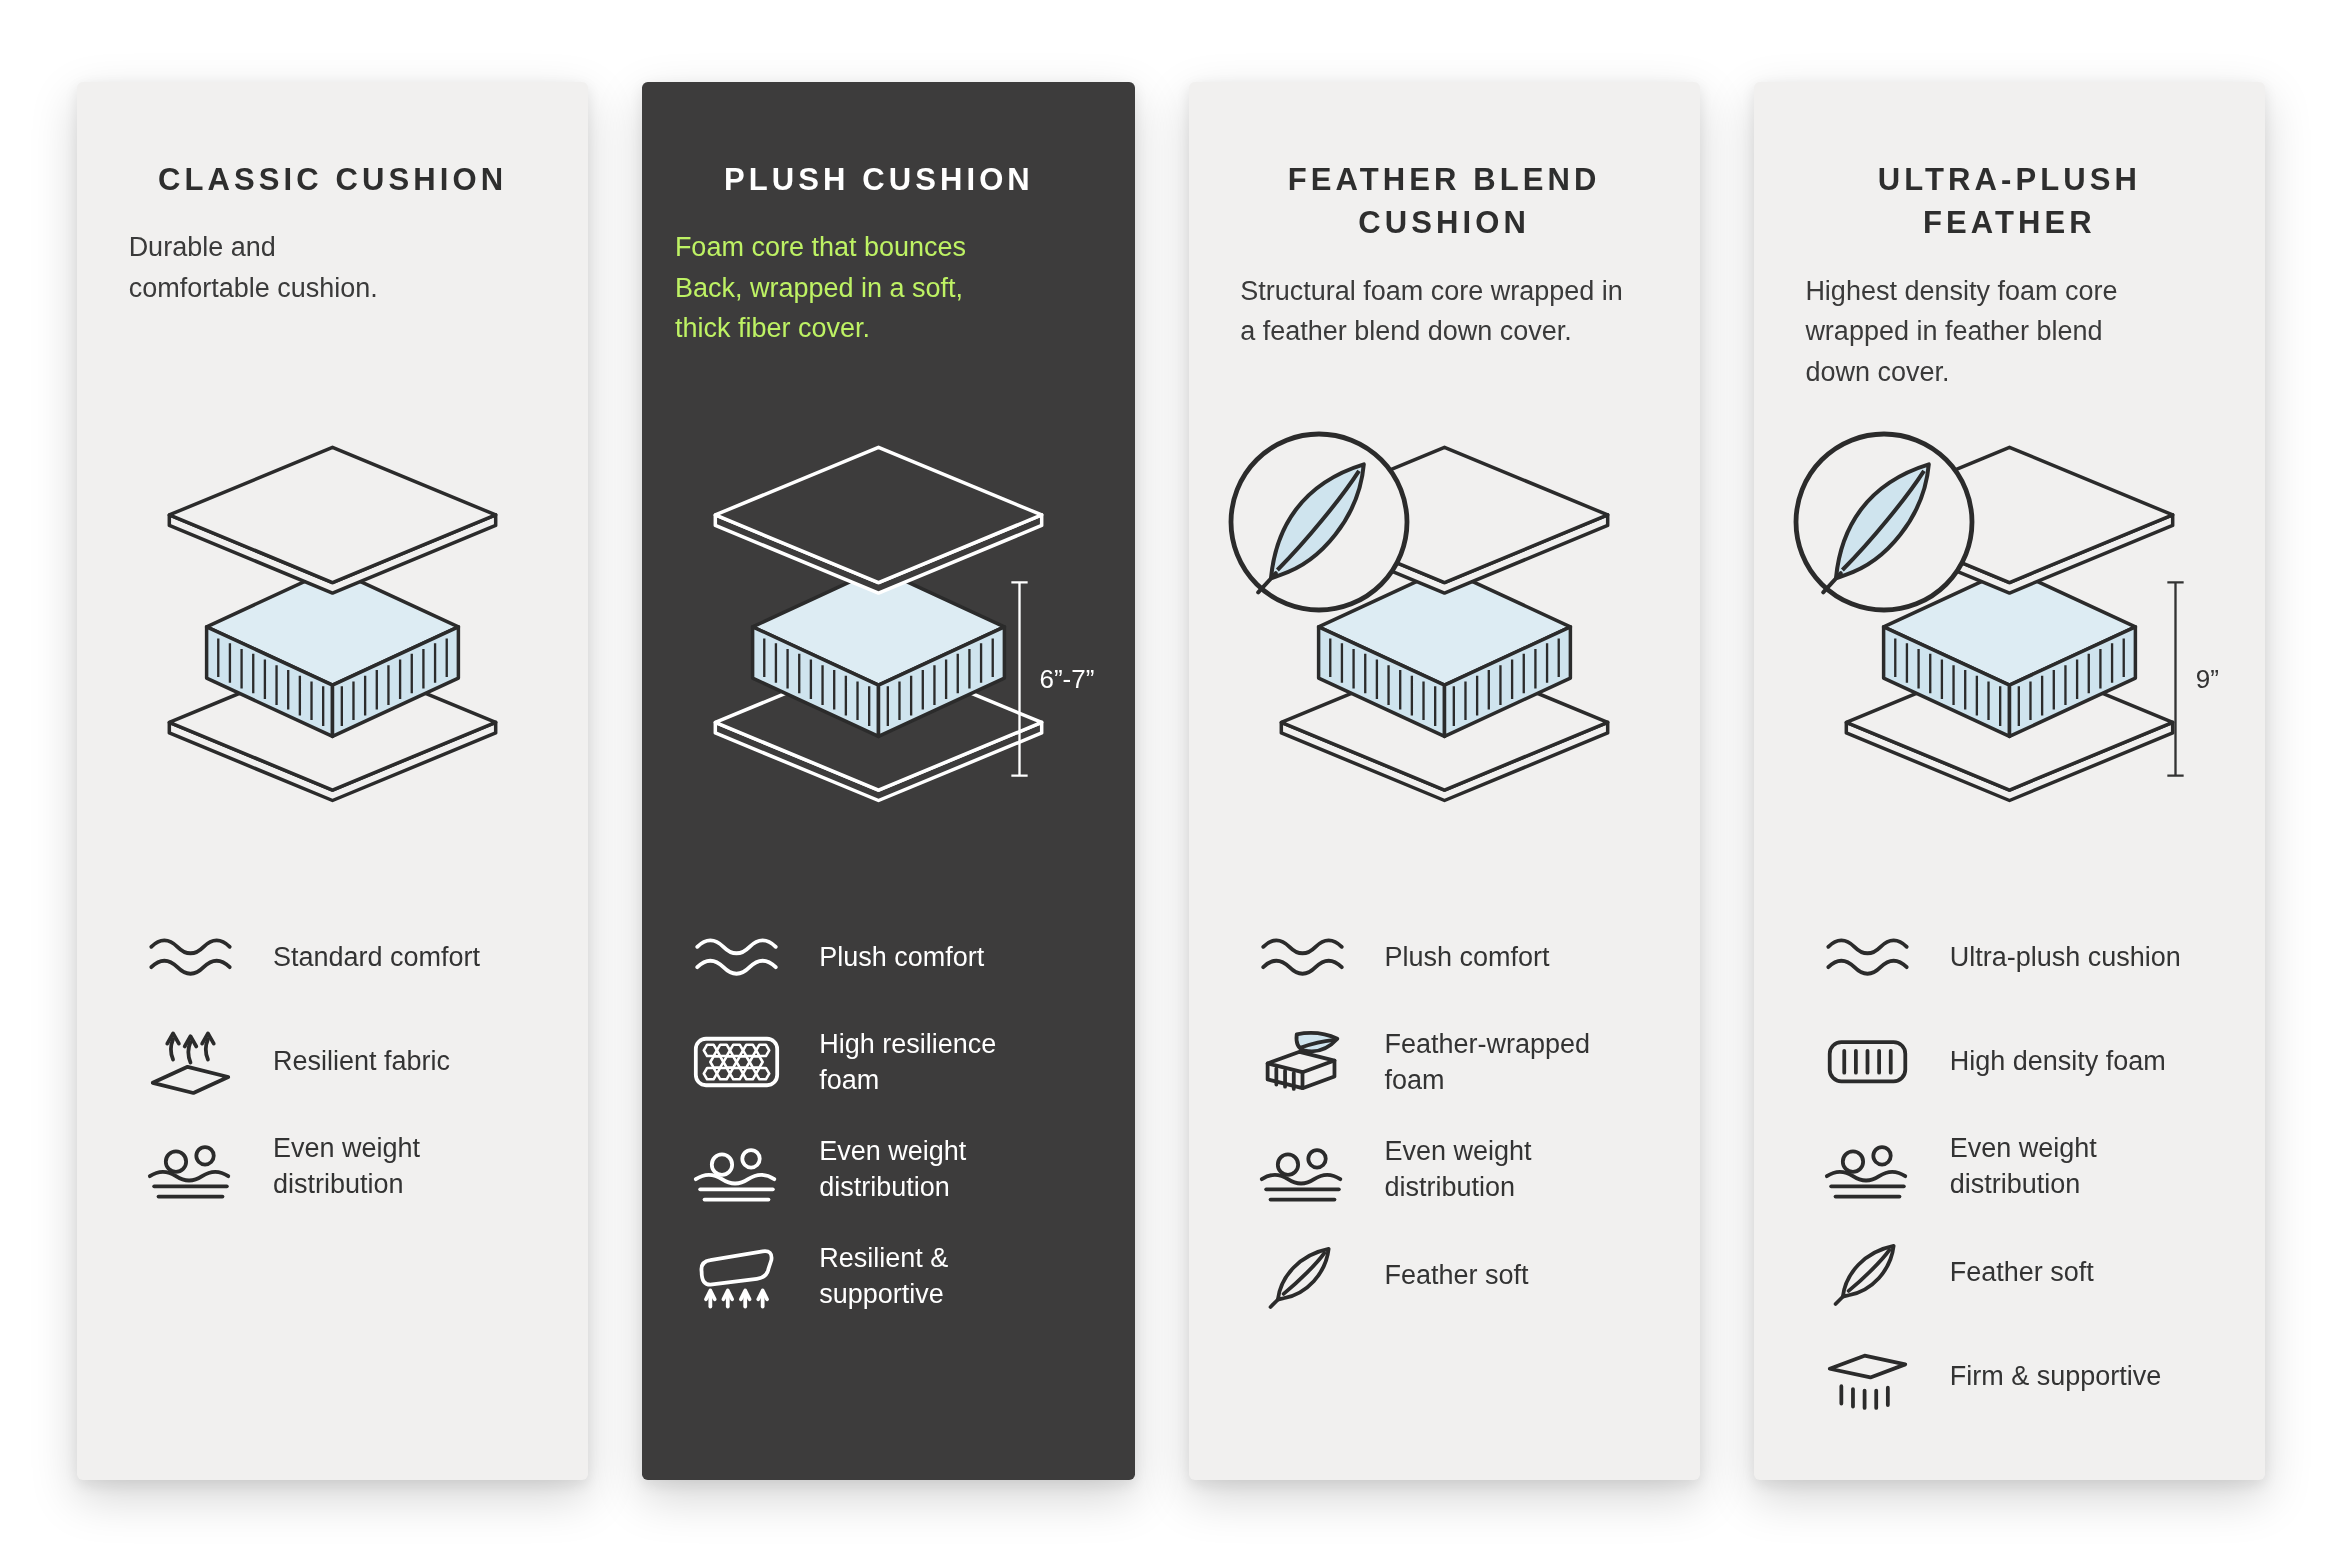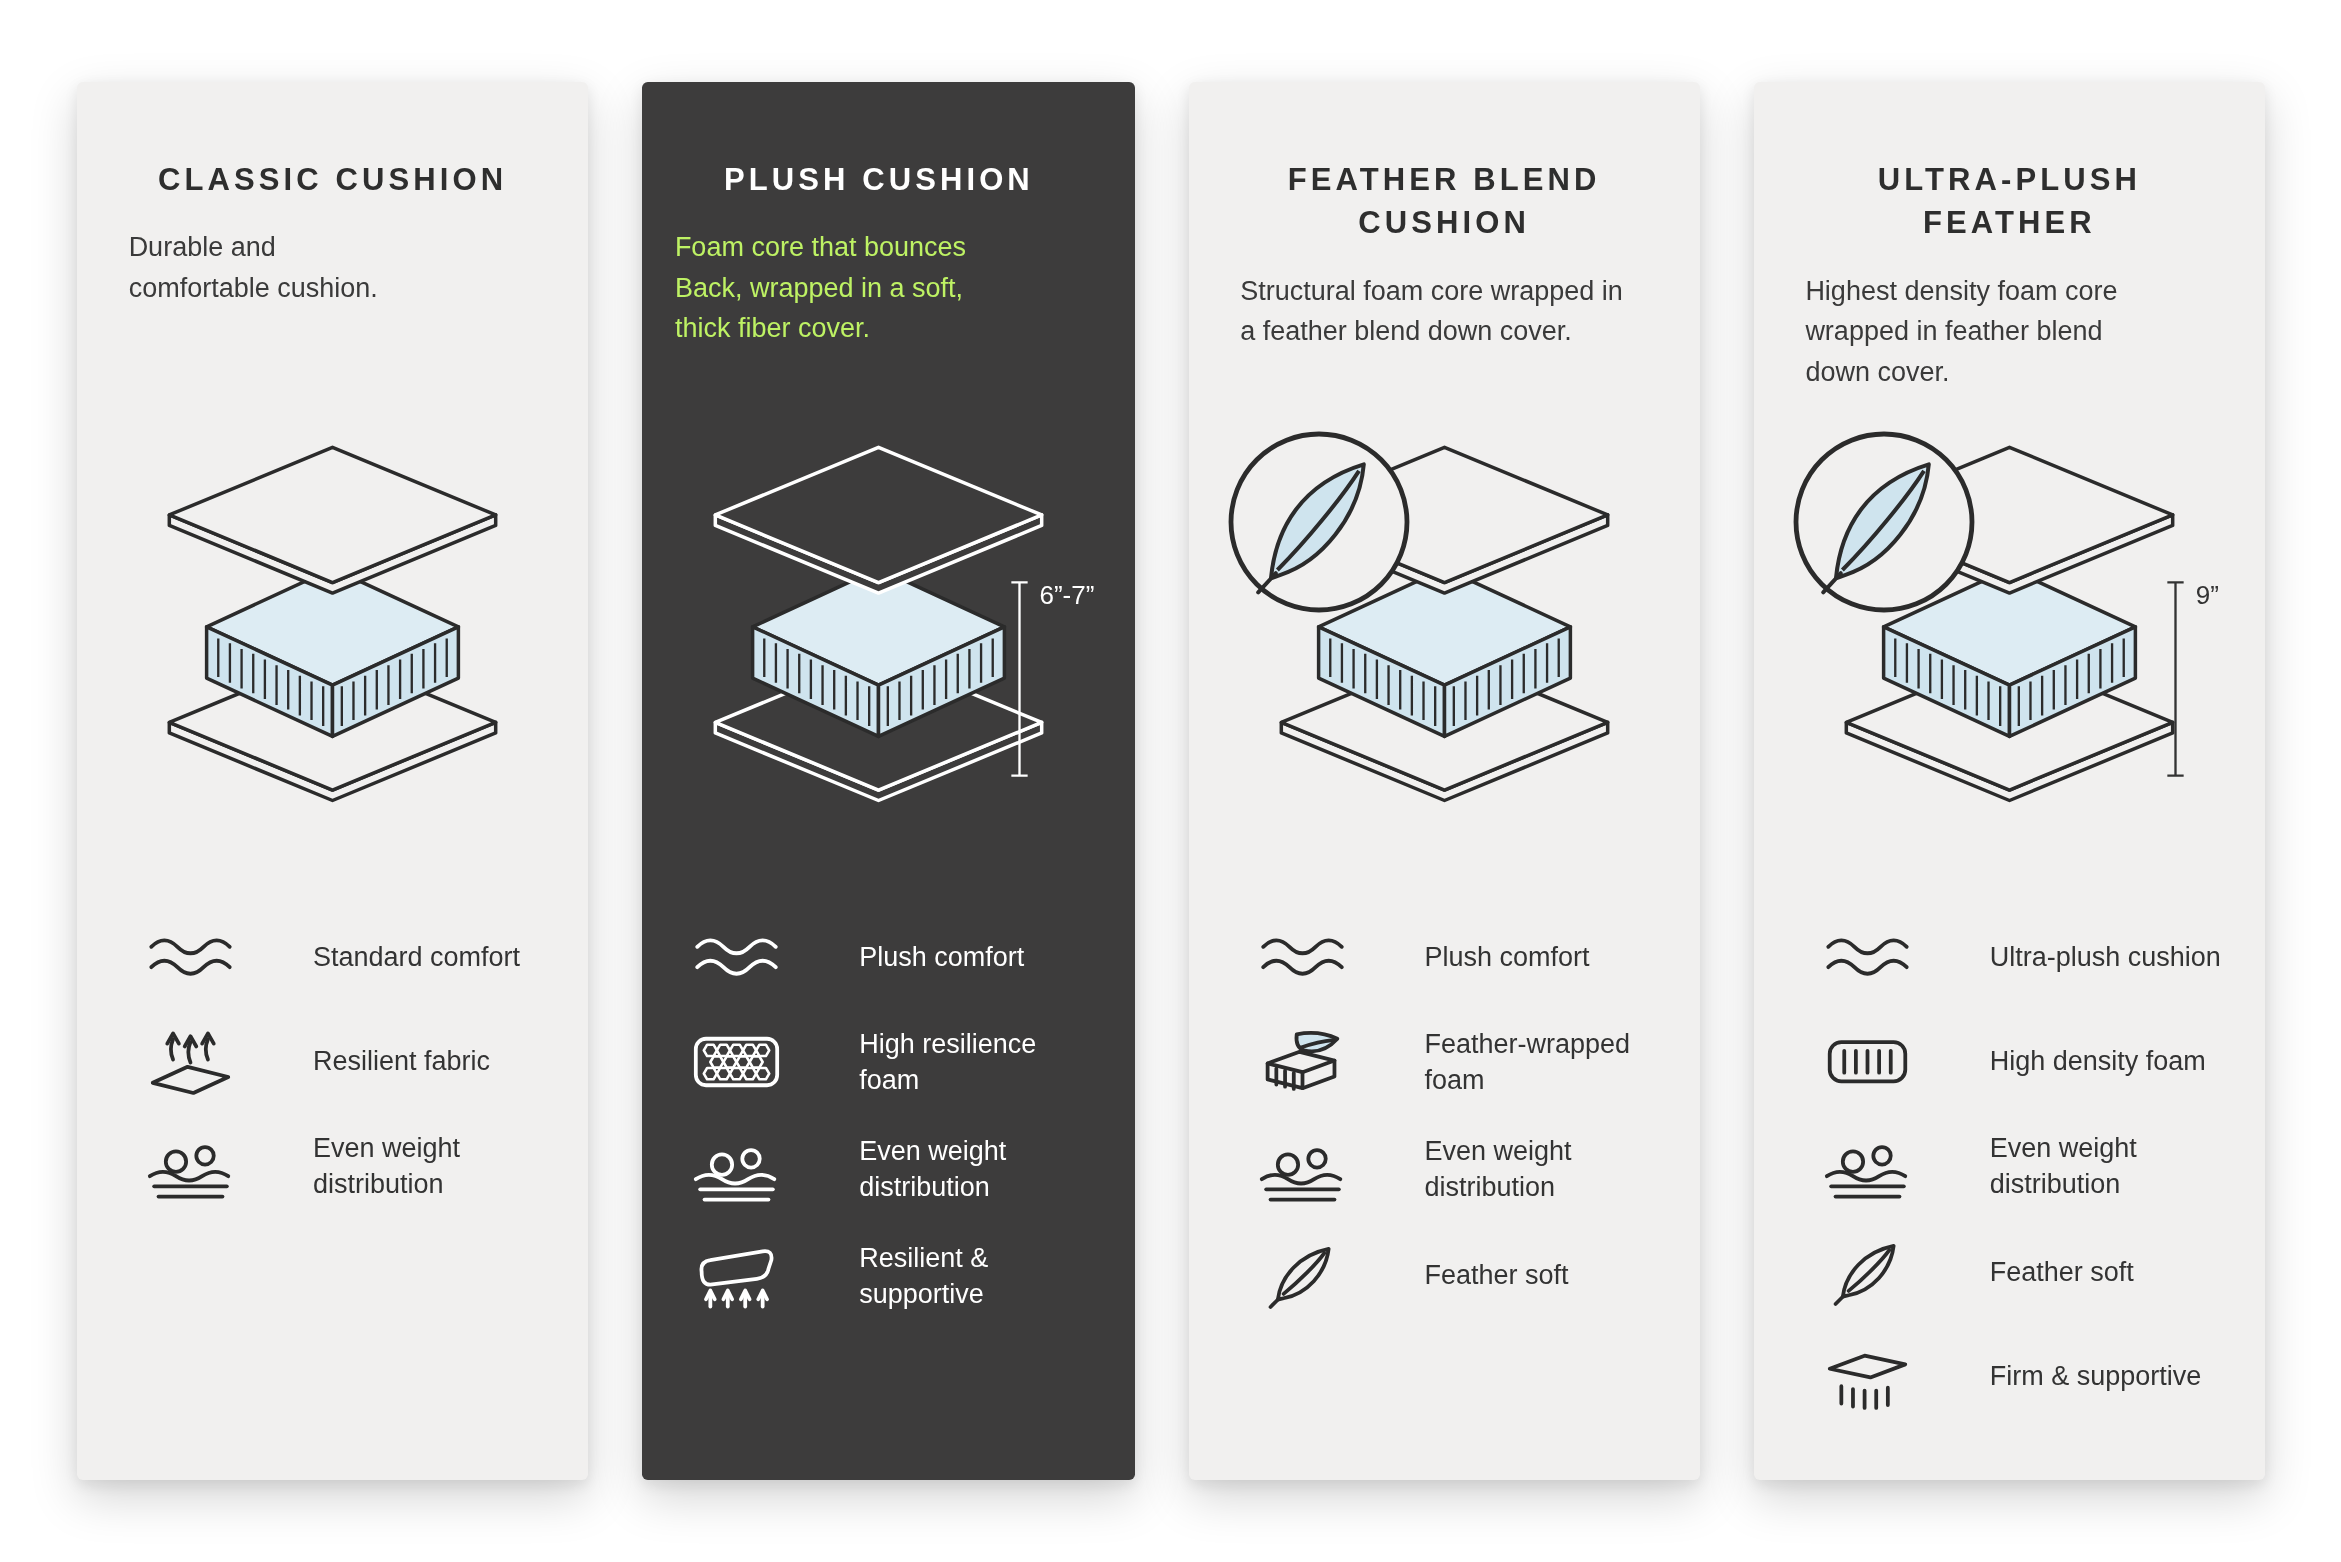--- a/index.html
+++ b/index.html
@@ -78,20 +78,21 @@
     left: -35px;
     top: -11.7px;
     width: 192px;
     height: 192px;
   }
   .dim {
     position: absolute;
     top: 142px;
     right: -29px;
     display: flex;
+    align-items: center;
     gap: 9.3px;
     color: inherit;
   }
   .dim.narrow { right: -23px; }
   .dim svg { width: 21px; height: 198px; display: block; }
   .dim-label { font-size: 26px; white-space: nowrap; }
   .features {
     list-style: none;
     margin: 76px 0 0;
     padding: 0 0 0 23px;
@@ -110,21 +111,20 @@
     display: flex;
     justify-content: center;
     color: var(--stroke);
   }
   .feature-icon svg { width: 93px; height: 70px; display: block; }
   .feature-label {
     font-size: 27px;
     line-height: 1.35;
     color: #333333;
     white-space: pre-line;
-    margin-left: 40px;
   }
   .card.dark .feature-label { color: #ffffff; }
   .defs-store { position: absolute; width: 0; height: 0; overflow: hidden; }
 </style>
 </head>
 <body>
 
 <svg class="defs-store" aria-hidden="true">
   <defs>
     <path id="hx" d="M-4.5 0 L-2.2 -3.9 L2.2 -3.9 L4.5 0 L2.2 3.9 L-2.2 3.9 Z" fill="none" stroke="currentColor" stroke-width="1.8"></path>

